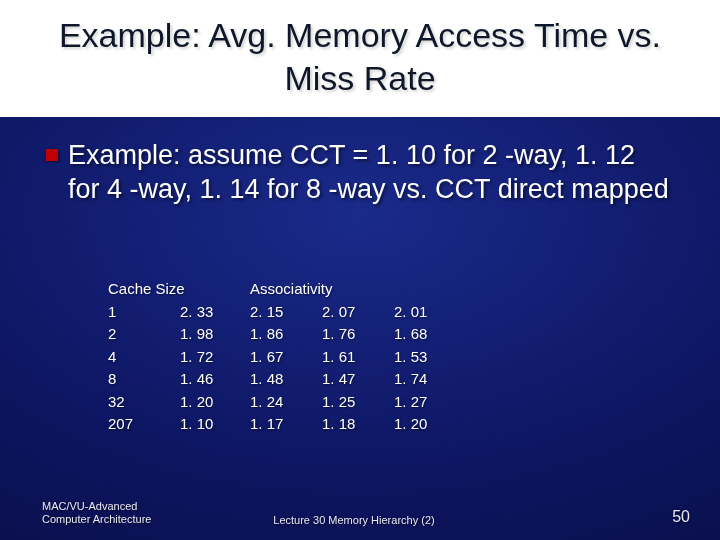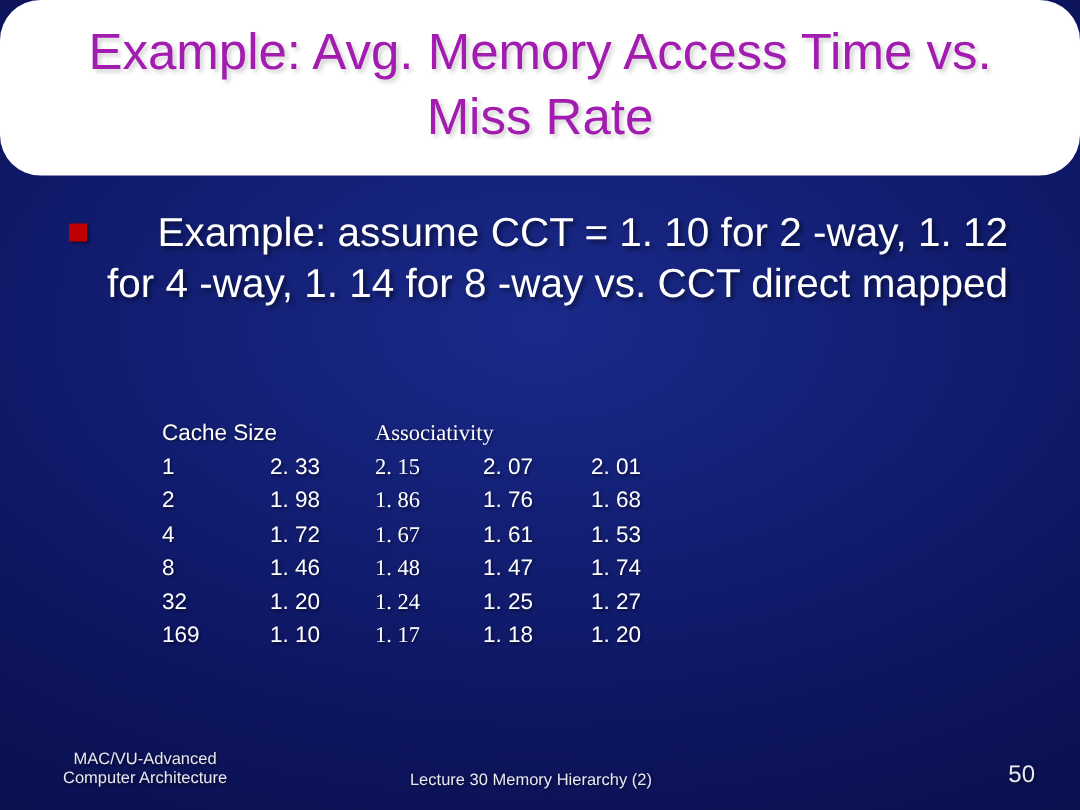--- a/index.html
+++ b/index.html
@@ -4,38 +4,36 @@
 <style>
   * { margin: 0; padding: 0; box-sizing: border-box; }
   html, body { width: 720px; height: 540px; overflow: hidden; }
   body {
     background: radial-gradient(ellipse 140% 110% at 50% 40%, #1a2a8a 0%, #0d1560 45%, #050830 100%);
     font-family: Arial, Helvetica, sans-serif;
     color: #fff;
     position: relative;
   }
   .title {
-    color: #a21caf;
+    color: #0f172a;
     background: #fff;
     font-size: 34px;
     font-weight: 400;
     text-align: center;
     padding: 14px 30px 18px 30px;
     line-height: 1.25;
     text-shadow: 2px 2px 3px rgba(0,0,0,0.18);
-    border-radius: 27px;
   }
   .body-text {
     color: #fff;
     font-size: 27px;
     padding: 22px 48px 0 68px;
     line-height: 1.25;
     position: relative;
     text-shadow: 2px 2px 3px rgba(0,0,0,0.5);
-    text-align: right;
   }
   .bullet {
     position: absolute;
     left: 46px;
     top: 32px;
     width: 12px;
     height: 12px;
     background: #c00000;
     box-shadow: 1px 1px 2px rgba(0,0,0,0.6);
   }
@@ -46,33 +44,32 @@
     font-family: Arial, Helvetica, sans-serif;
     font-size: 15px;
     color: #fff;
     text-shadow: 1px 1px 2px rgba(0,0,0,0.5);
     line-height: 1.5;
   }
   table { border-collapse: collapse; }
   td { padding: 0 0; vertical-align: top; }
   .c0 { width: 72px; margin-left: 28px; }
   .c1 { width: 70px; }
-  .c2 { width: 72px; font-family: Liberation Serif, serif; }
+  .c2 { width: 72px; }
   .c3 { width: 72px; }
   .c4 { width: 70px; }
   .hdr1 { }
   .footer-left {
     position: absolute;
     left: 42px;
     bottom: 14px;
     color: #e8e8f0;
     font-size: 11px;
     line-height: 1.2;
     text-shadow: 1px 1px 2px rgba(0,0,0,0.5);
-    text-align: center;
   }
   .footer-center {
     position: absolute;
     left: 0; right: 12px;
     bottom: 14px;
     text-align: center;
     color: #e8e8f0;
     font-size: 11px;
     text-shadow: 1px 1px 2px rgba(0,0,0,0.5);
   }
@@ -131,21 +128,21 @@
       <td class="c4">1. 74</td>
     </tr>
     <tr>
       <td class="c0">32</td>
       <td class="c1">1. 20</td>
       <td class="c2">1. 24</td>
       <td class="c3">1. 25</td>
       <td class="c4">1. 27</td>
     </tr>
     <tr>
-      <td class="c0">169</td>
+      <td class="c0">207</td>
       <td class="c1">1. 10</td>
       <td class="c2">1. 17</td>
       <td class="c3">1. 18</td>
       <td class="c4">1. 20</td>
     </tr>
   </tbody>
     </table>
 </div>
 
 <div class="footer-left">

